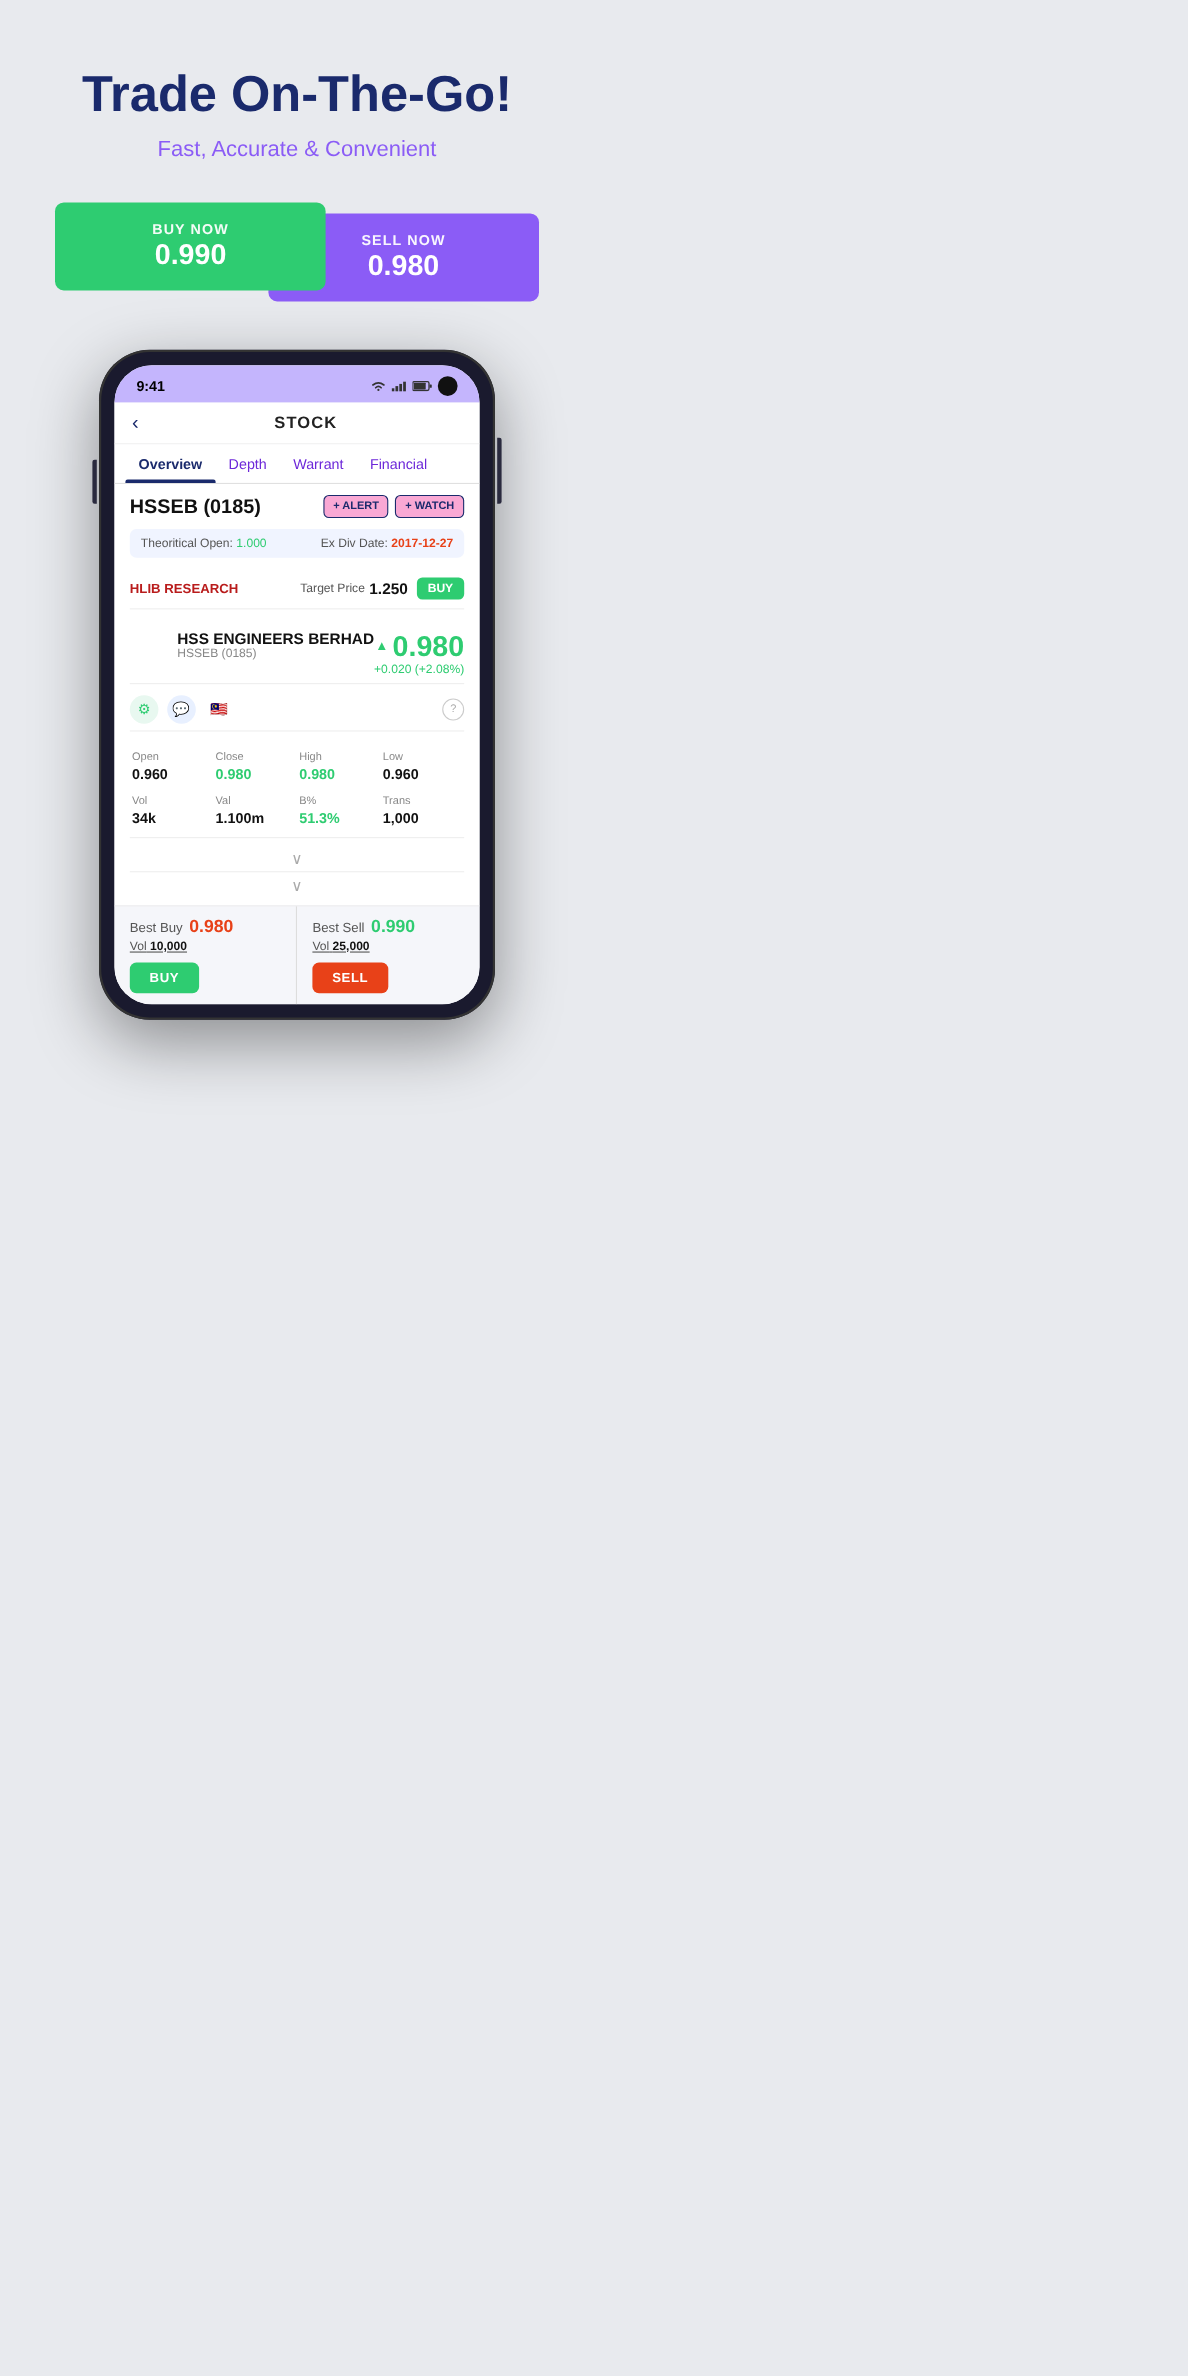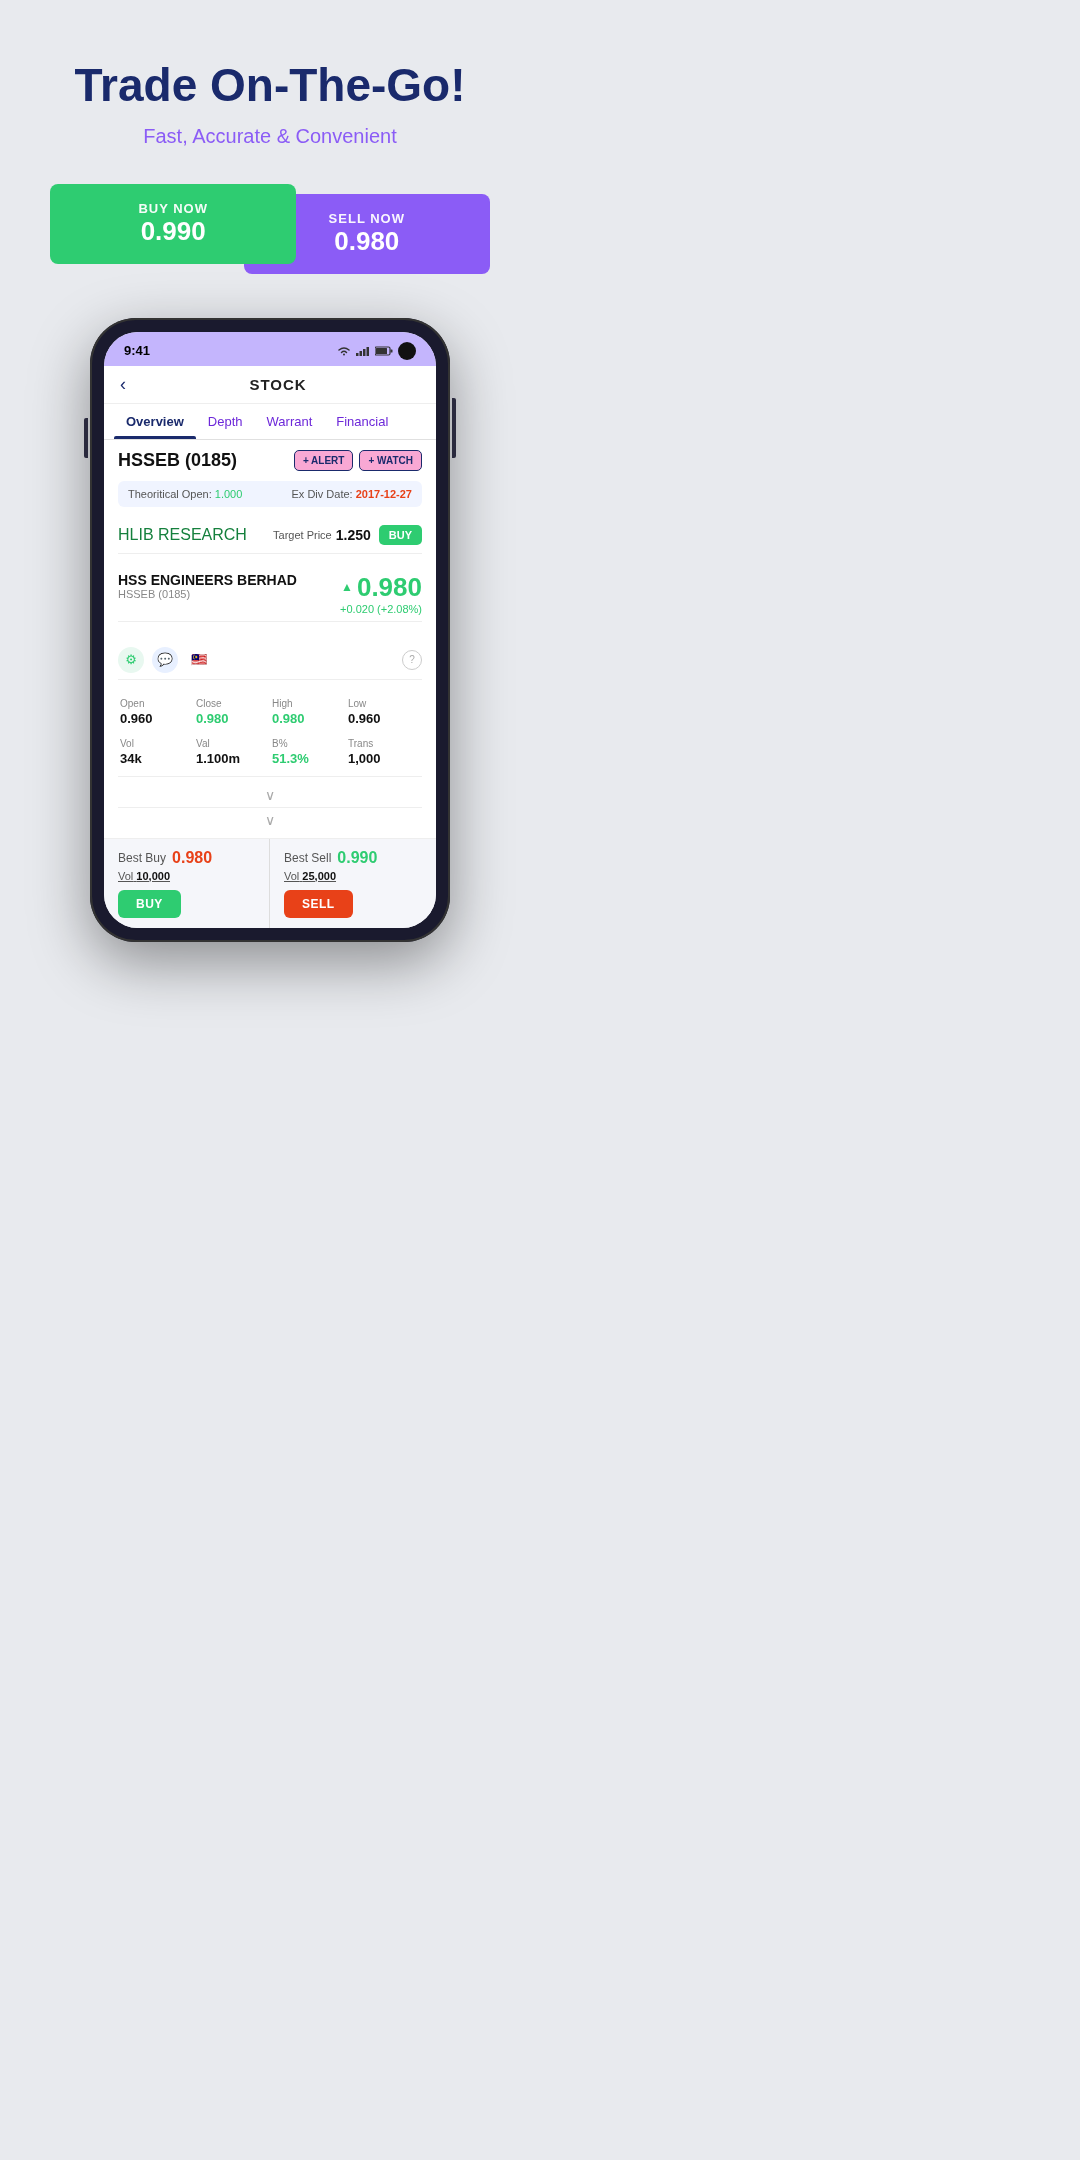--- a/index.html
+++ b/index.html
@@ -247,23 +247,23 @@
     
     .research-bar {
       display: flex;
       align-items: center;
       padding: 8px 0;
       border-bottom: 1px solid #eee;
       margin-bottom: 8px;
     }
 
     .research-name {
-      font-size: 16px;
-      font-weight: 400;
-      color: #15803d;
+      font-size: 12px;
+      font-weight: 700;
+      color: #b91c1c;
       flex: 1;
     }
 
     .target-label {
       font-size: 11px;
       color: #555;
       margin-right: 4px;
     }
 
     .target-price {
@@ -279,25 +279,25 @@
       font-size: 11px;
       font-weight: 700;
       padding: 4px 10px;
       border-radius: 5px;
       cursor: pointer;
     }
 
     
     .stock-price-block {
       display: flex;
-      justify-content: space-between;
+      justify-content: flex-end;
       align-items: flex-start;
       padding: 10px 0 6px;
       border-bottom: 1px solid #eee;
-      margin-bottom: 19px;
+      margin-bottom: 4px;
     }
 
     .company-info {}
     .company-name {
       font-size: 14px;
       font-weight: 700;
       color: #111;
     }
     .company-code {
       font-size: 11px;

